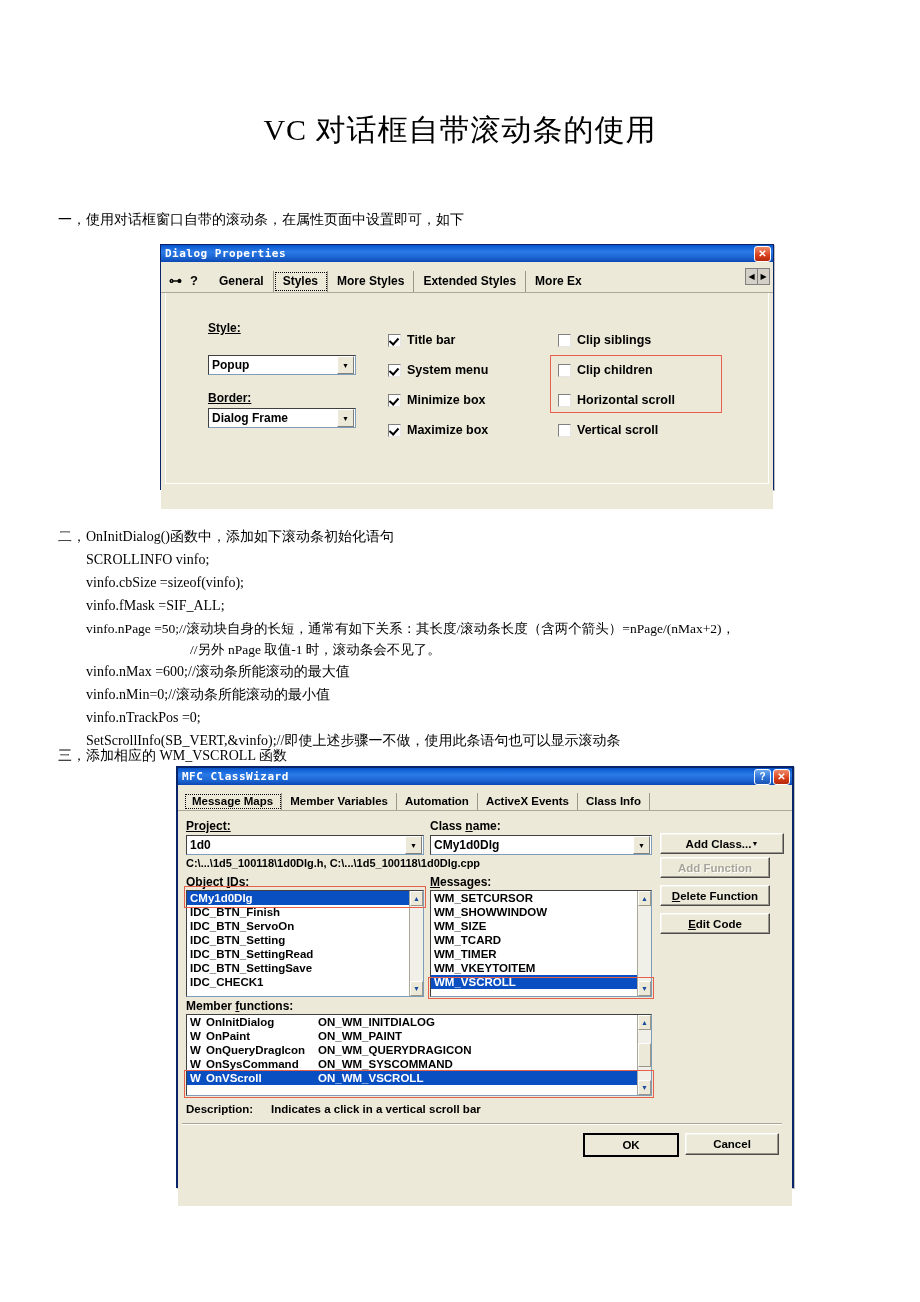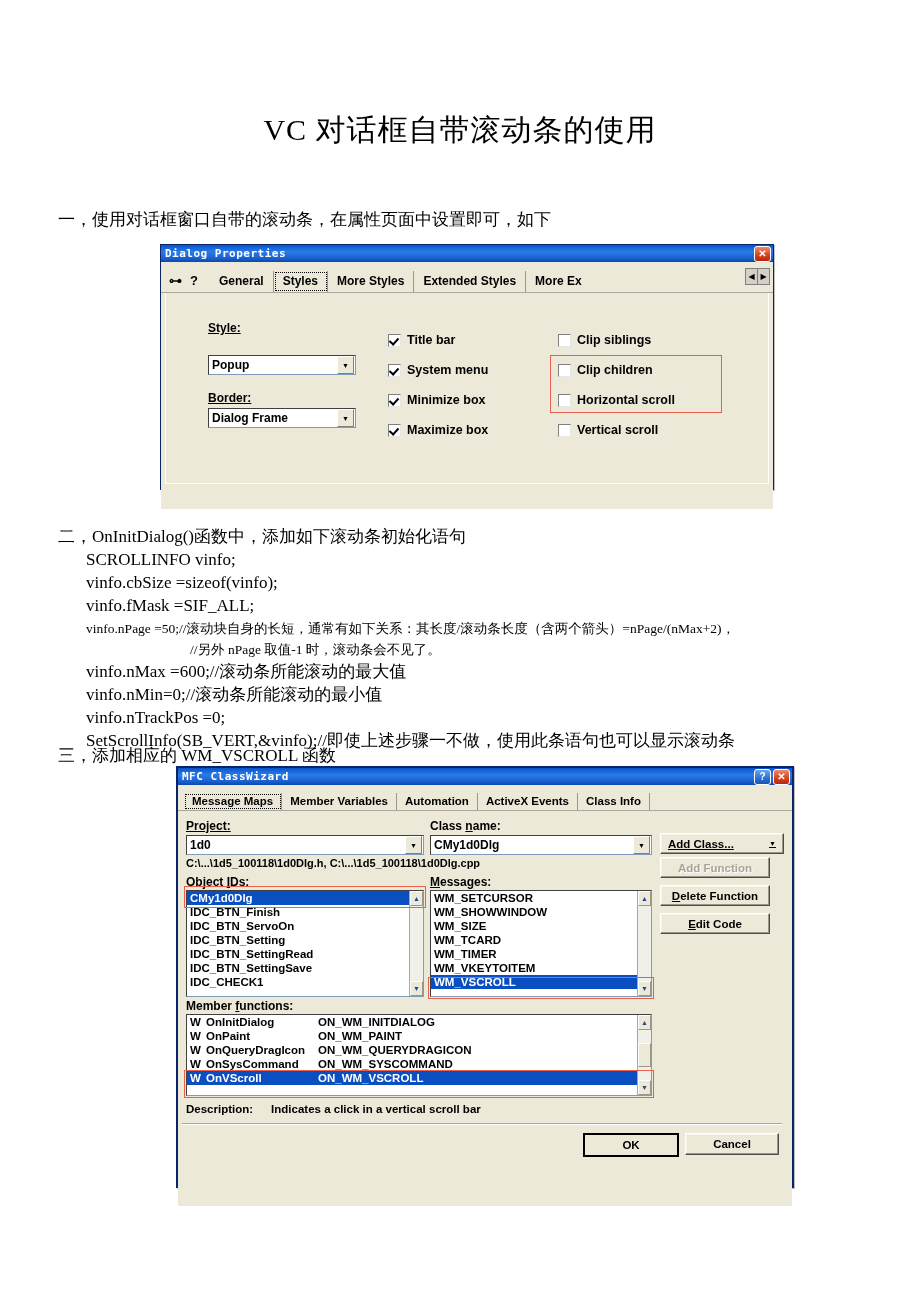--- a/index.html
+++ b/index.html
@@ -19,21 +19,21 @@
     font-size:30px;
     text-align:center;
     margin:0;
     position:absolute;
     left:0;right:0;top:110px;
     letter-spacing:1px;
   }
   .para{
     position:absolute;
     font-family:"Liberation Serif", serif;
-    font-size:17px;
+    font-size:14px;
     line-height:23px;
     white-space:nowrap;
   }
   .para.small{font-size:13.5px;}
 
   
   .win-dialog{
     position:absolute;
     background:#ece9d8;
     border:1px solid #0a246a;
@@ -425,21 +425,21 @@
           </div>
         </div>
         <div class="redbox" style="left:6px;top:259px;width:468px;height:26px;"></div>
 
         <div style="position:absolute;left:8px;top:292px;display:flex;gap:18px;">
           <span class="desc">Description:</span>
           <span class="desc">Indicates a click in a vertical scroll bar</span>
         </div>
         <div class="groupline" style="position:absolute;left:4px;top:312px;width:600px;"></div>
 
-        <div class="btn" style="position:absolute;left:482px;top:22px;width:108px;height:19px;justify-content:space-between;padding:0 7px;text-decoration:underline;">
+        <div class="btn" style="position:absolute;left:482px;top:22px;width:108px;height:19px;justify-content:center;padding:0 7px;">
           <span>Add Class...</span>
           <span style="font-size:7px;">▼</span>
         </div>
         <div class="btn disabled" style="position:absolute;left:482px;top:46px;width:108px;height:19px;">Add Function</div>
         <div class="btn" style="position:absolute;left:482px;top:74px;width:108px;height:19px;"><span class="u">D</span>elete Function</div>
         <div class="btn" style="position:absolute;left:482px;top:102px;width:108px;height:19px;"><span class="u">E</span>dit Code</div>
 
         <div class="btn default" style="position:absolute;left:405px;top:322px;width:92px;height:20px;">OK</div>
         <div class="btn" style="position:absolute;left:507px;top:322px;width:92px;height:20px;">Cancel</div>
       </div>

